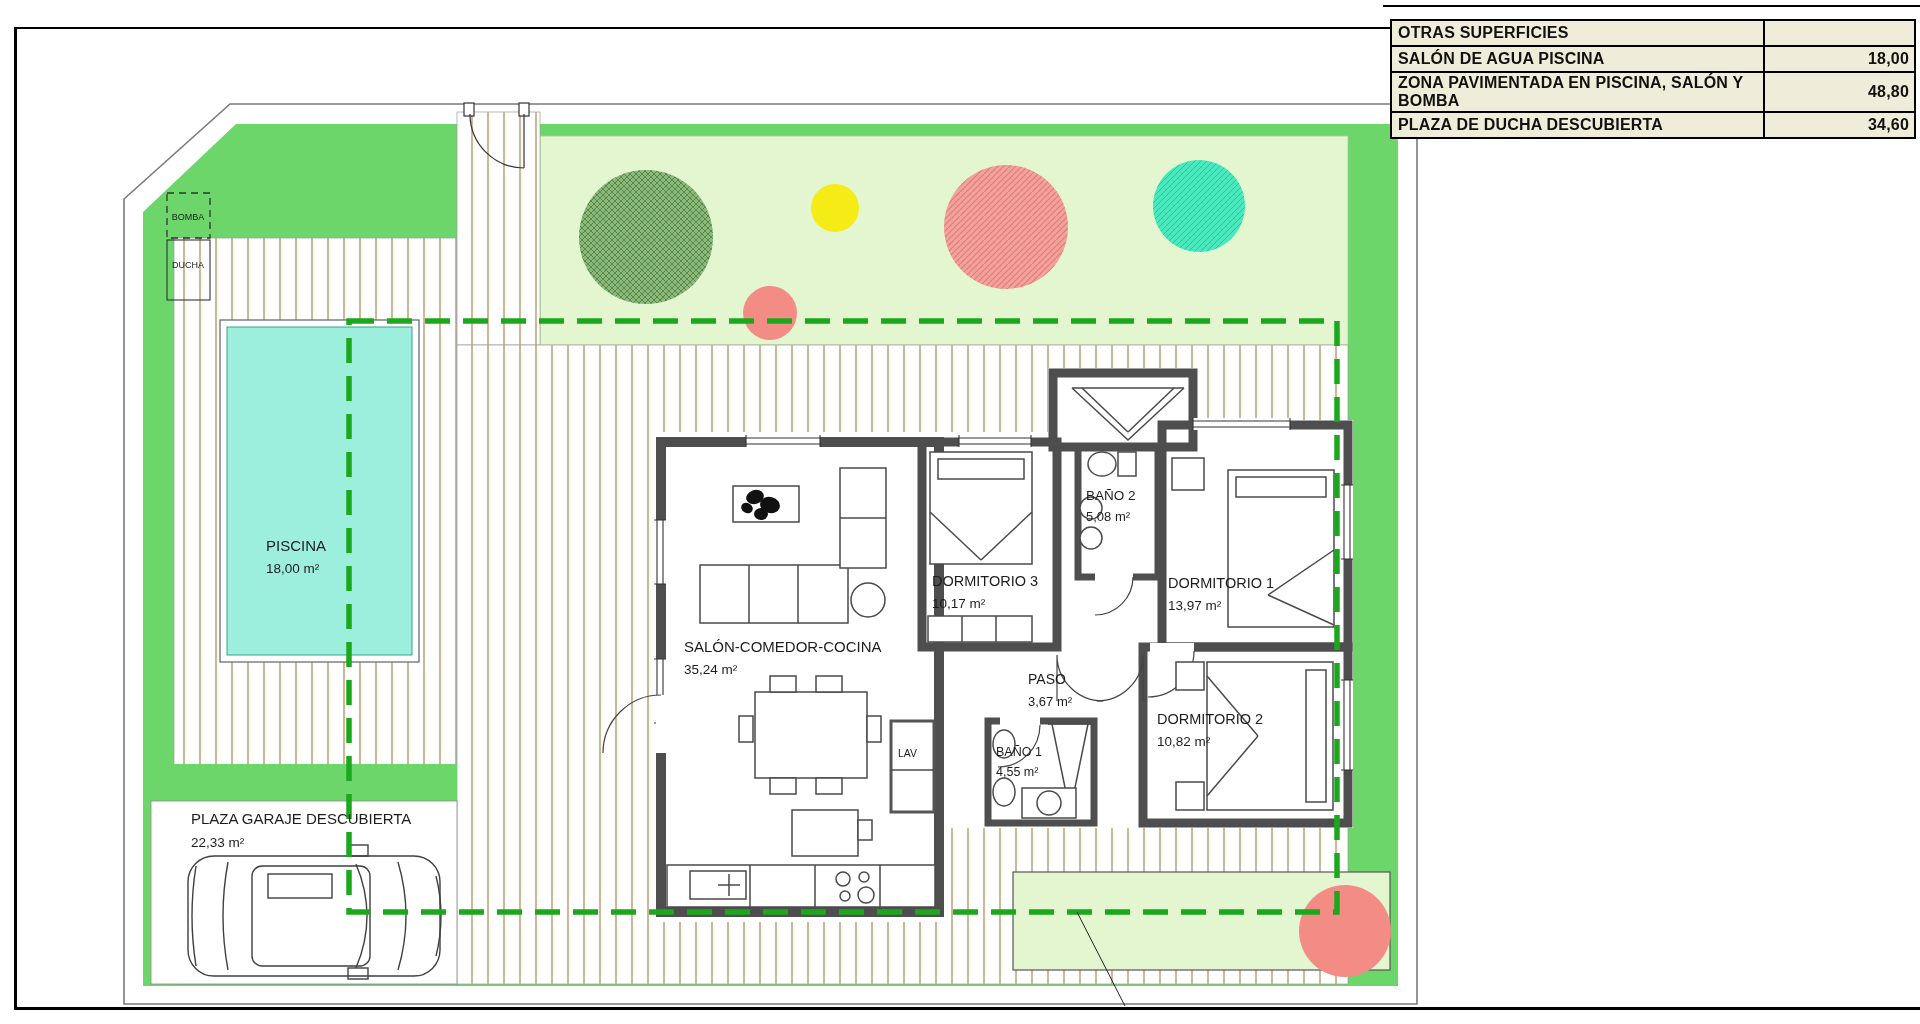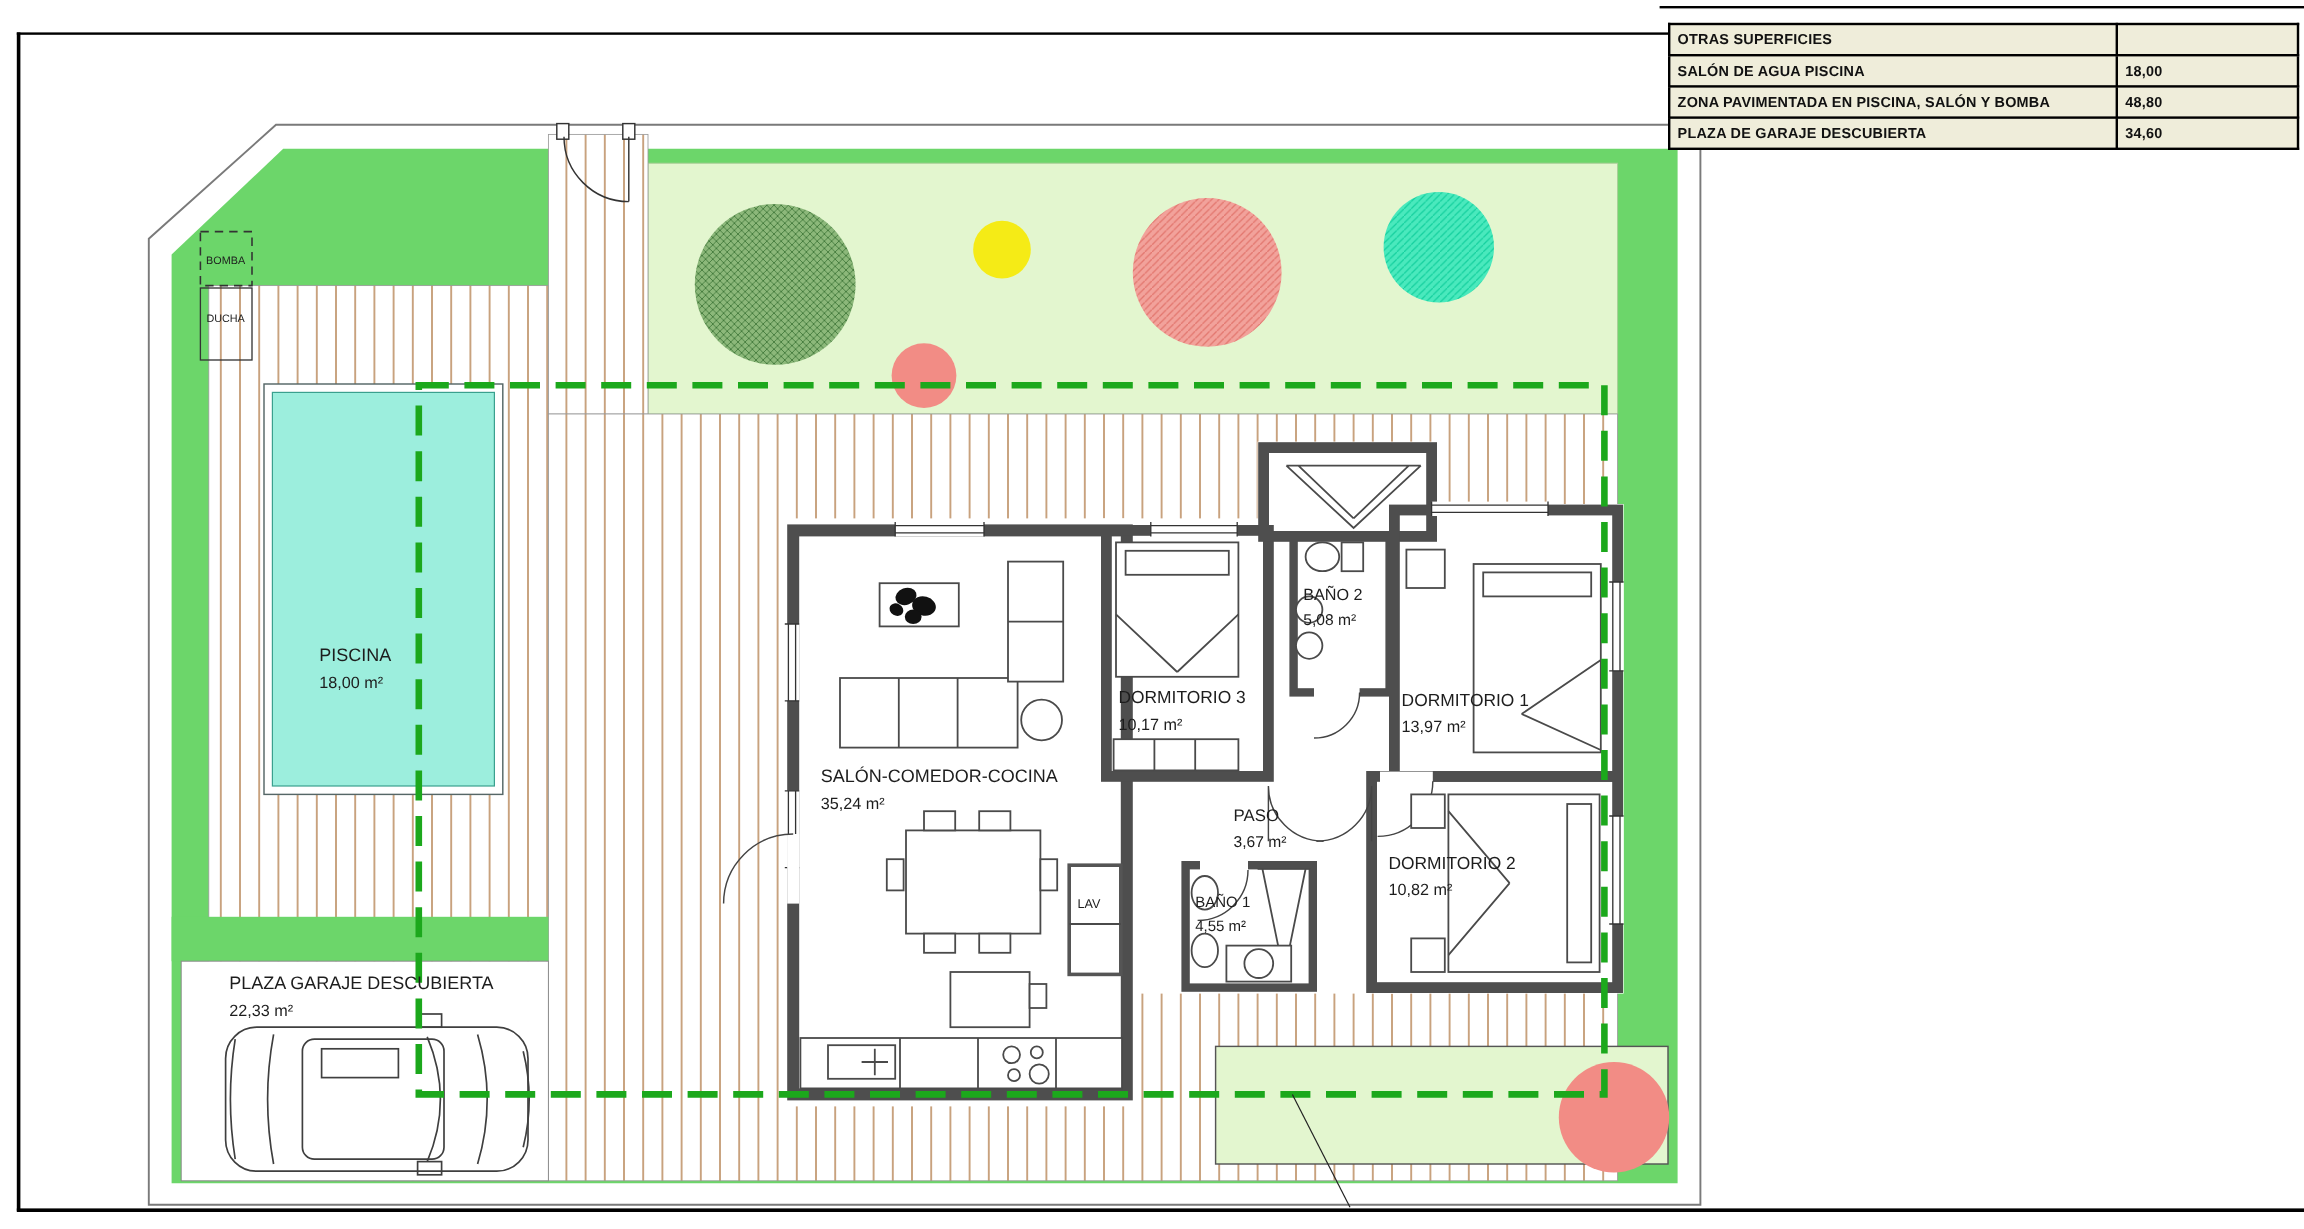--- a/index.html
+++ b/index.html
@@ -2,23 +2,23 @@
 <html><head>
 <meta charset="utf-8">
 <style>
   html,body{margin:0;padding:0;background:#fff;}
   .page{position:relative;width:1920px;height:1024px;background:#fff;overflow:hidden;
         font-family:"Liberation Sans",sans-serif;}
   .plan-svg{position:absolute;left:0;top:0;}
   .border-line{position:absolute;background:#000;}
   .surfaces-table{position:absolute;left:1390px;top:19px;width:526px;border-collapse:collapse;
       background:#EFEDDA;font-family:"Liberation Sans",sans-serif;}
-  .surfaces-table td{border:2px solid #000;font-weight:bold;font-size:12px;color:#111;
+  .surfaces-table td{border:2px solid #000;font-weight:bold;font-size:16px;color:#111;
       height:22px;padding:1px 4px 1px 6px;letter-spacing:.2px;}
-  .surfaces-table td.val{width:138px;padding-right:5px;}
+  .surfaces-table td.val{width:138px;text-align:right;padding-right:5px;}
   svg text{font-family:"Liberation Sans",sans-serif;fill:#1d1d1d;}
 </style>
 </head>
 <body>
 
 <div class="page">
 
 <svg class="plan-svg" width="1920" height="1024" viewBox="0 0 1920 1024">
   <defs>
     <pattern id="pav" width="16" height="16" patternUnits="userSpaceOnUse">
@@ -287,19 +287,19 @@
     </tr>
     <tr>
       <td>SALÓN DE AGUA PISCINA</td>
       <td class="val">18,00</td>
     </tr>
     <tr>
       <td>ZONA PAVIMENTADA EN PISCINA, SALÓN Y BOMBA</td>
       <td class="val">48,80</td>
     </tr>
     <tr>
-      <td>PLAZA DE GARAJE DESCUBIERTA</td>
+      <td>PLAZA DE DUCHA DESCUBIERTA</td>
       <td class="val">34,60</td>
     </tr>
   </tbody>
 </table>
 
 </div>
 
 </body></html>

